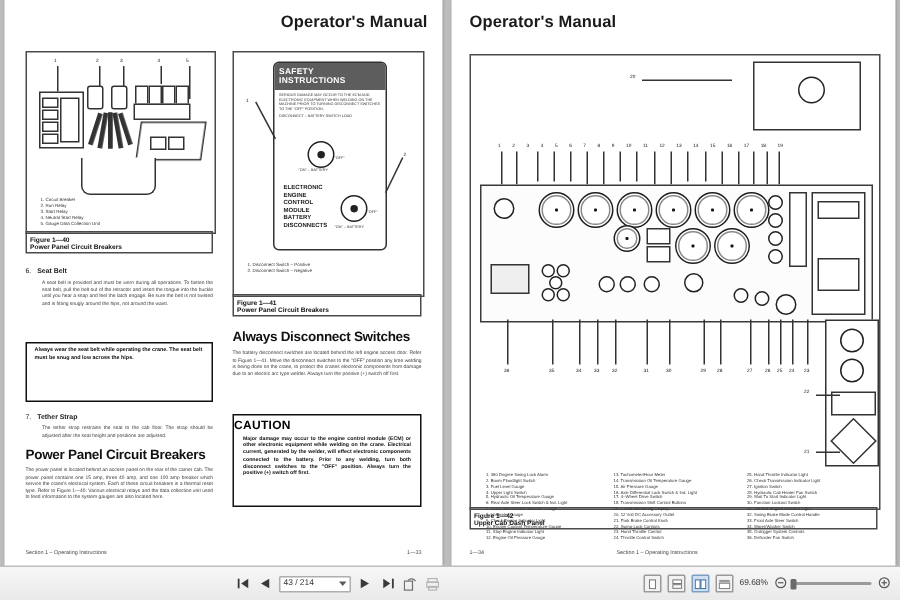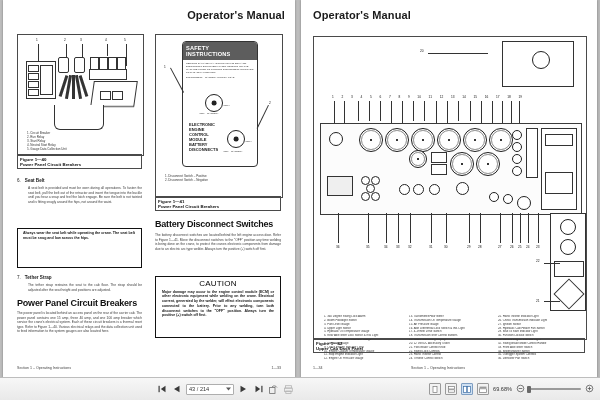--- a/index.html
+++ b/index.html
@@ -40,21 +40,21 @@
   .warnbox{position:absolute;border:1px solid #111;box-sizing:border-box;background:#fff;}
   .warnbox .wtitle{
     display:flex;align-items:center;justify-content:center;gap:3px;
     font-size:8px;font-weight:bold;letter-spacing:.4px;color:#000;padding-top:3px;
   }
   .tri{width:0;height:0;border-left:4.5px solid transparent;border-right:4.5px solid transparent;border-bottom:8px solid #000;position:relative;}
   .tri:after{content:"!";position:absolute;left:-1.6px;top:2.2px;color:#fff;font-size:4.6px;font-weight:bold;}
   .warnbox .wbody{font-size:3.6px;line-height:5px;font-weight:bold;color:#111;padding:2px 5px 3px 5px;text-align:left;}
 
   .cautionbox{position:absolute;border:1px solid #111;box-sizing:border-box;background:#fff;}
-  .cautionbox .ctitle{text-align:center;font-size:8px;font-weight:normal;color:#000;padding-top:2px;letter-spacing:.2px;}
+  .cautionbox .ctitle{font-size:8px;font-weight:bold;color:#000;padding-top:2px;letter-spacing:.2px;}
   .cautionbox .cbody{font-size:3.5px;line-height:4.8px;font-weight:bold;color:#111;padding:1.5px 6px 3px 6px;text-align:justify;}
 
   .footer{position:absolute;font-size:3.6px;color:#444;}
 
   
   .placard{position:absolute;border:.8px solid #333;border-radius:4px;background:#fff;}
   .placard .banner{
     background:#5d5d5d;color:#fff;font-weight:bold;font-size:5.6px;line-height:6.4px;
     padding:2.5px 3px;border-radius:3px 3px 0 0;letter-spacing:.2px;
   }
@@ -227,21 +227,21 @@
           <div>1.   Disconnect Switch – Positive</div>
           <div>2.   Disconnect Switch – Negative</div>
         </div>
       </div>
       <div class="fig-cap" style="left:152px;top:196px;width:126px;height:15px;border:.6px solid #4a4a4a;">
         <div>Figure 1—41</div>
         <div>Power Panel Circuit Breakers</div>
       </div>
 
       <div style="position:absolute;left:152px;top:219px;width:126px;">
-        <div class="sec-h">Battery Disconnect Switches</div>
+        <div class="sec-h">Always Disconnect Switches</div>
         <div class="body-txt blur" style="margin-top:4px;">The battery disconnect switches are located behind the left engine access door.  Refer to Figure 1—41.  Move the disconnect switches to the "OFF" position any time welding is being done on the crane, to protect the cranes electronic components from damage due to an electric arc type welder.  Always turn the positive (+) switch off first.</div>
       </div>
 
       <div class="cautionbox" style="left:152px;top:276px;width:126px;height:62px;">
         <div class="ctitle">CAUTION</div>
         <div class="cbody blur">Major damage may occur to the engine control module (ECM) or other electronic equipment while welding on the crane.  Electrical current, generated by the welder, will effect electronic components connected to the battery.  Prior to any welding, turn both disconnect switches to the "OFF" position.  Always turn the positive (+) switch off first.</div>
       </div>
     </div>
 
     <div class="page right">

